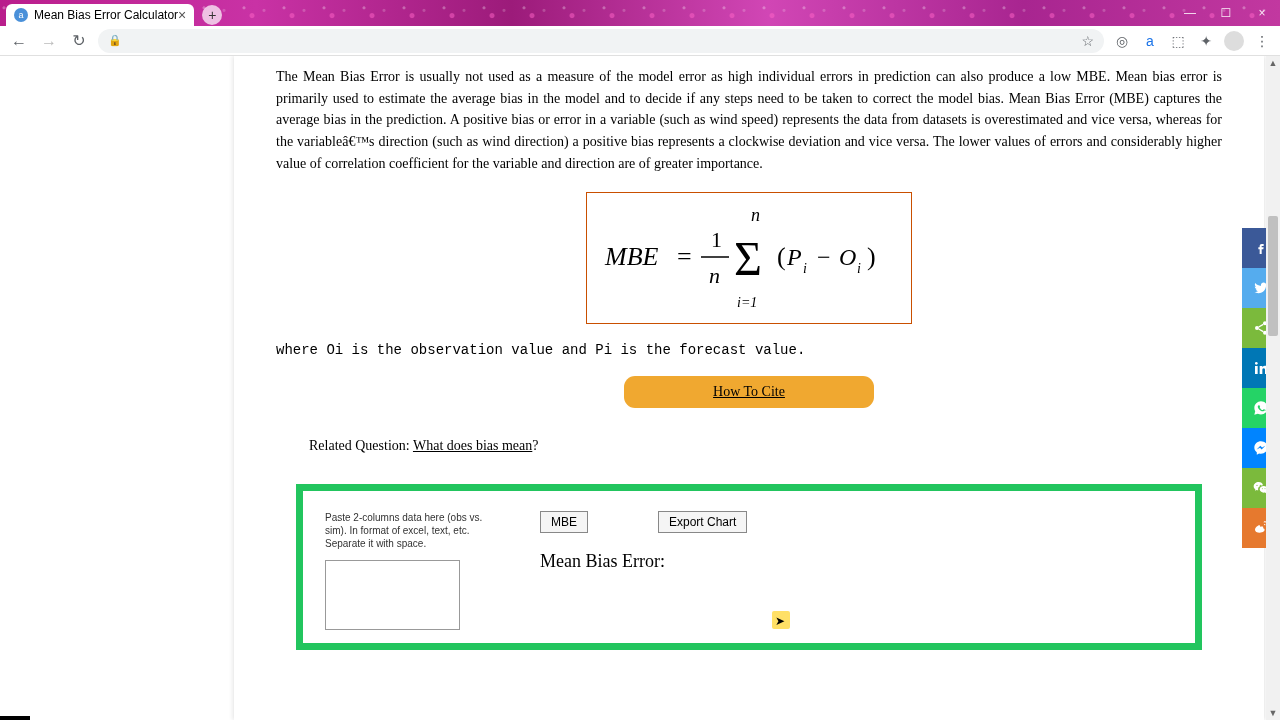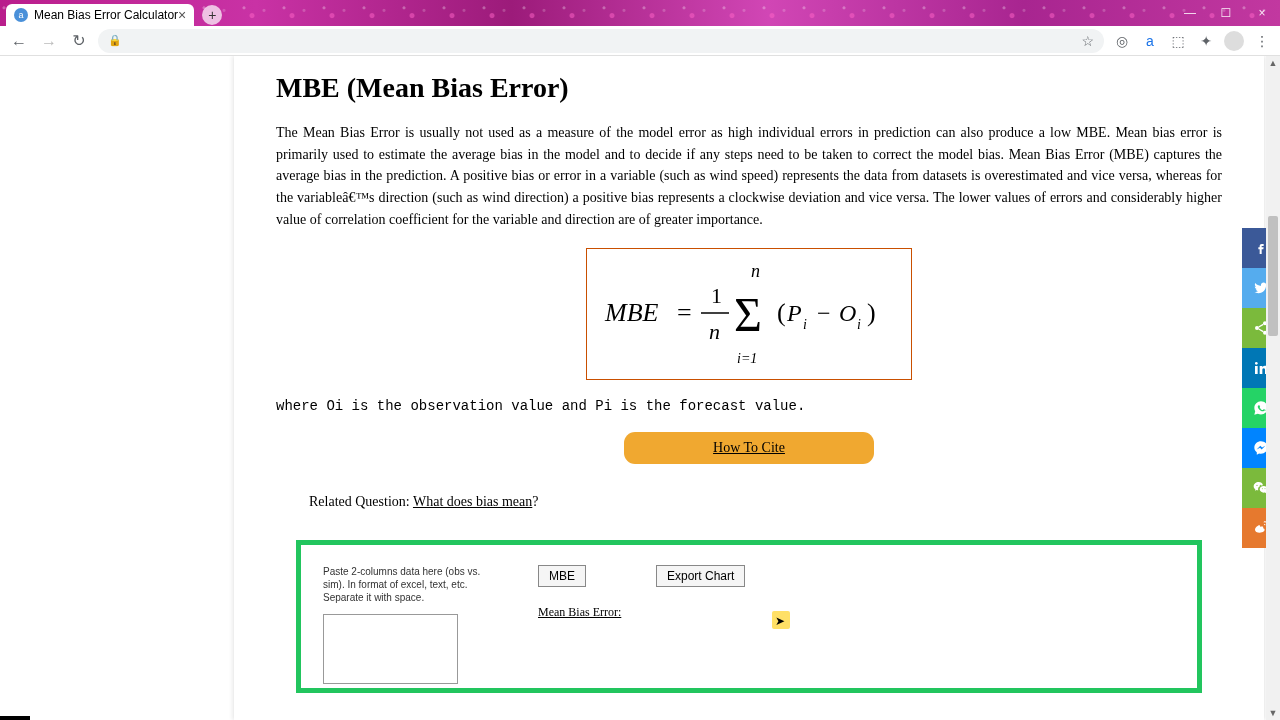--- a/index.html
+++ b/index.html
@@ -34,28 +34,28 @@
 .formula-box { border: 1px solid #c94f00; width: 326px; height: 132px; margin: 0 auto 18px auto; display: flex; align-items: center; justify-content: center; font-family: Georgia, serif; }
 .formula-svg { width: 300px; height: 110px; }
 
 .after-formula { font-family: Liberation Mono, monospace; font-size: 14px; color: #000; margin-bottom: 18px; }
 
 .cite-btn { display: block; width: 250px; margin: 0 auto 30px auto; background: #f0a830; border: none; border-radius: 11px; padding: 8px 0; font-family: Georgia, serif; font-size: 14px; text-align: center; text-decoration: underline; color: #000; cursor: pointer; }
 
 .related { font-family: Georgia, serif; font-size: 14px; color: #000; margin-bottom: 30px; margin-left: 33px; }
 .related a { color: #000; text-decoration: underline; }
 
-.calc-box { border: 5px solid #22c55e; margin: 0 20px; padding: 20px 22px 0 22px; display: flex; gap: 40px; }
+.calc-box { border: 7px solid #22c55e; margin: 0 20px; padding: 20px 22px 9px 22px; display: flex; gap: 40px; }
 .calc-left { width: 175px; }
 .calc-instr { font-family: Arial, sans-serif; font-size: 10px; color: #333; line-height: 1.3; margin-bottom: 10px; }
 .calc-textarea { width: 135px; height: 70px; border: 1px solid #999; resize: none; font-size: 11px; padding: 2px; }
 .calc-right { flex: 1; }
 .calc-buttons { display: flex; gap: 70px; margin-bottom: 18px; }
 .calc-btn { font-family: Arial, sans-serif; font-size: 12px; padding: 3px 10px; background: #f5f5f5; border: 1px solid #888; cursor: pointer; }
-.result-label { font-family: Georgia, serif; font-size: 12px; color: #000; text-decoration: underline; }
+.result-label { font-family: Georgia, serif; font-size: 18px; color: #000; }
 
 
 .share-bar { position: absolute; right: 0; top: 228px; width: 38px; display: flex; flex-direction: column; }
 .share-item { width: 38px; height: 40px; display: flex; align-items: center; justify-content: center; color: #fff; font-size: 16px; }
 .sb-fb { background: #3b5998; }
 .sb-tw { background: #55acee; }
 .sb-sh { background: #7bba3c; }
 .sb-li { background: #0077b5; }
 .sb-wa { background: #25d366; }
 .sb-ms { background: #0084ff; }
@@ -104,21 +104,20 @@
   <div class="toolbar-icon" style="color:#1a73e8;">a</div>
   <div class="toolbar-icon">⬚</div>
   <div class="toolbar-icon">✦</div>
   <div class="avatar-circle"></div>
   <div class="toolbar-icon">⋮</div>
 </div>
 
 <div class="viewport">
   <div class="content-wrap">
     <div class="content-inner">
-      <h1 class="page-title">MBE (Mean Bias Error)</h1>
       <p class="body-text">The Mean Bias Error is usually not used as a measure of the model error as high individual errors in prediction can also produce a low MBE. Mean bias error is primarily used to estimate the average bias in the model and to decide if any steps need to be taken to correct the model bias. Mean Bias Error (MBE) captures the average bias in the prediction. A positive bias or error in a variable (such as wind speed) represents the data from datasets is overestimated and vice versa, whereas for the variableâ€™s direction (such as wind direction) a positive bias represents a clockwise deviation and vice versa. The lower values of errors and considerably higher value of correlation coefficient for the variable and direction are of greater importance.</p>
 
       <div class="formula-box">
         <svg class="formula-svg" viewBox="0 0 300 110">
           <text x="6" y="62" font-family="Georgia" font-style="italic" font-size="26">MBE</text>
           <text x="78" y="62" font-family="Georgia" font-size="26">=</text>
           <text x="112" y="44" font-family="Georgia" font-size="22">1</text>
           <line x1="102" y1="54" x2="130" y2="54" stroke="#000" stroke-width="1.5"></line>
           <text x="110" y="80" font-family="Georgia" font-style="italic" font-size="22">n</text>
           <text x="152" y="18" font-family="Georgia" font-style="italic" font-size="18">n</text>

